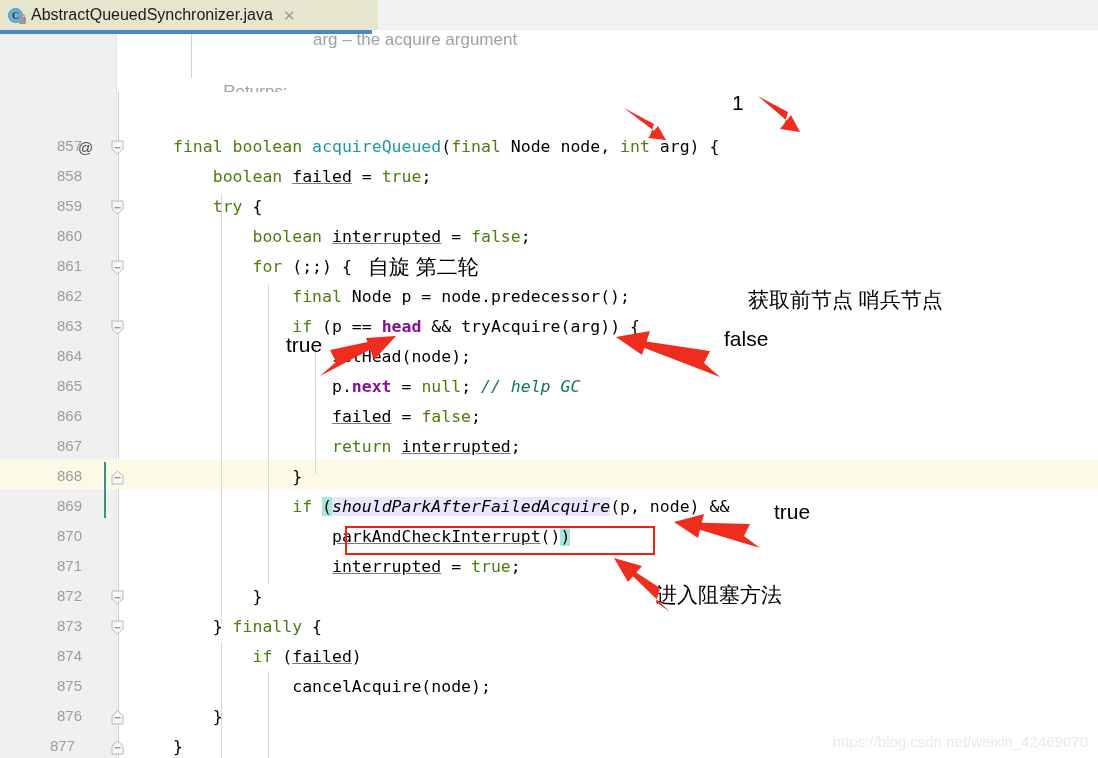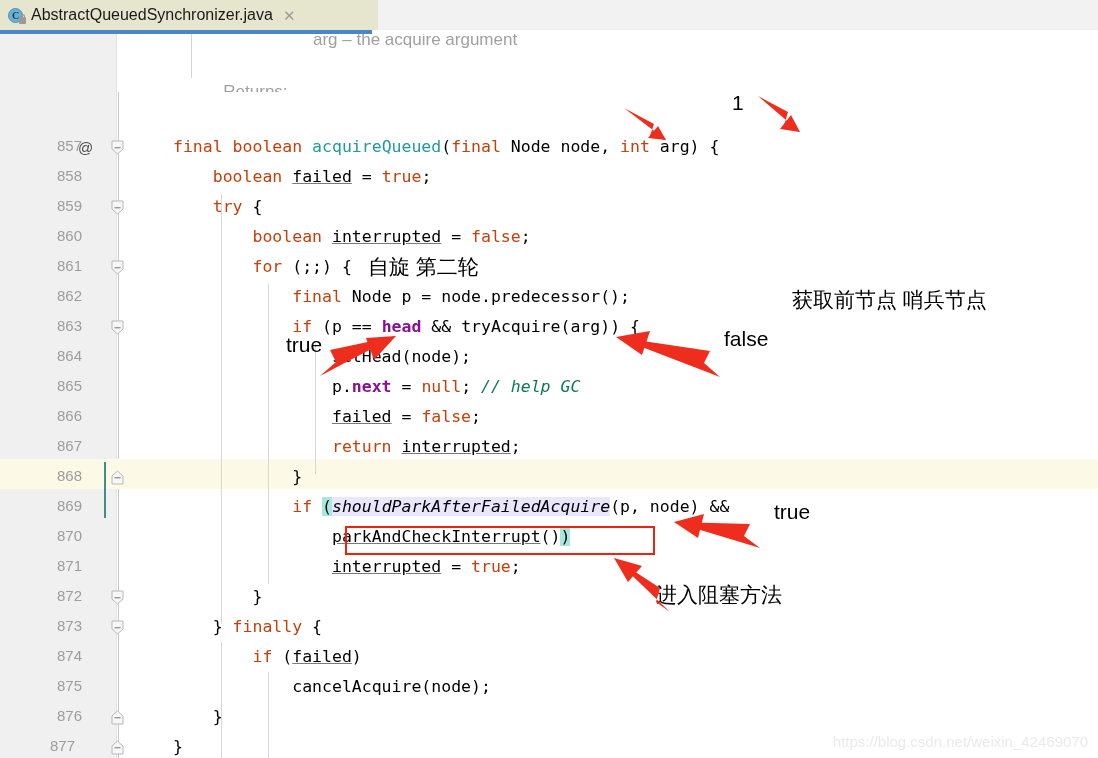--- a/index.html
+++ b/index.html
@@ -136,21 +136,21 @@
   }
   .cl {              
     position: absolute;
     left: 173px;
     white-space: pre;
     font-family: "DejaVu Sans Mono", monospace;
     font-size: 16.5px;
     color: #000000;
     letter-spacing: 0px;
   }
-  .kw   { color: #c2410c; }
+  .kw   { color: #4d7c0f; }
   .fld  { color: #871094; font-weight: bold; }
   .mth  { color: #000000; }
   .tcl  { color: #20999d; }
   .cmt  { color: #0f7a51; font-style: italic; }
   .lvar { text-decoration: underline; text-decoration-color: #7a7a7a; }
   .ital { font-style: italic; }
   .hl-method {
     background: #eae6ff;
   }
   .brk {
@@ -381,21 +381,21 @@
     <div class="cl" style="top:703px;">}</div>
 
     <div class="anno anno-cjk" style="left:368px; top:219px;">自旋 第二轮</div>
   </div>
 
   <div id="red-box"></div>
 
 
   <div class="anno anno-lat" style="left:732px; top:57px;">1</div>
 
-  <div class="anno anno-cjk" style="left:748px; top:252px;margin-left:44px;">获取前节点 哨兵节点</div>
+  <div class="anno anno-cjk" style="left:748px; top:252px;">获取前节点 哨兵节点</div>
 
   <div class="anno anno-lat" style="left:724px; top:293px;">false</div>
 
   <div class="anno anno-lat" style="left:286px; top:299px;">true</div>
 
   <div class="anno anno-lat" style="left:774px; top:466px;">true</div>
 
   <div class="anno anno-cjk" style="left:656px; top:547px;">进入阻塞方法</div>
 
   <svg class="arrow" style="left:620px; top:70px;" width="70" height="45" viewBox="0 0 70 45">

